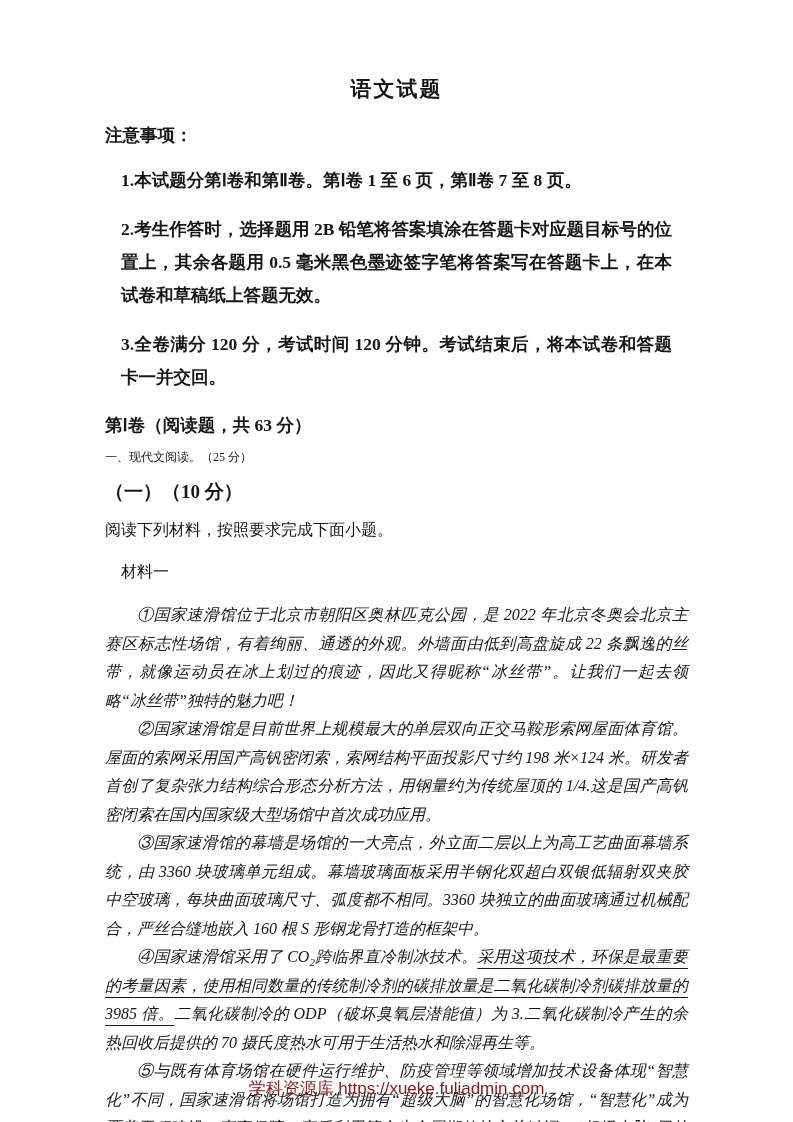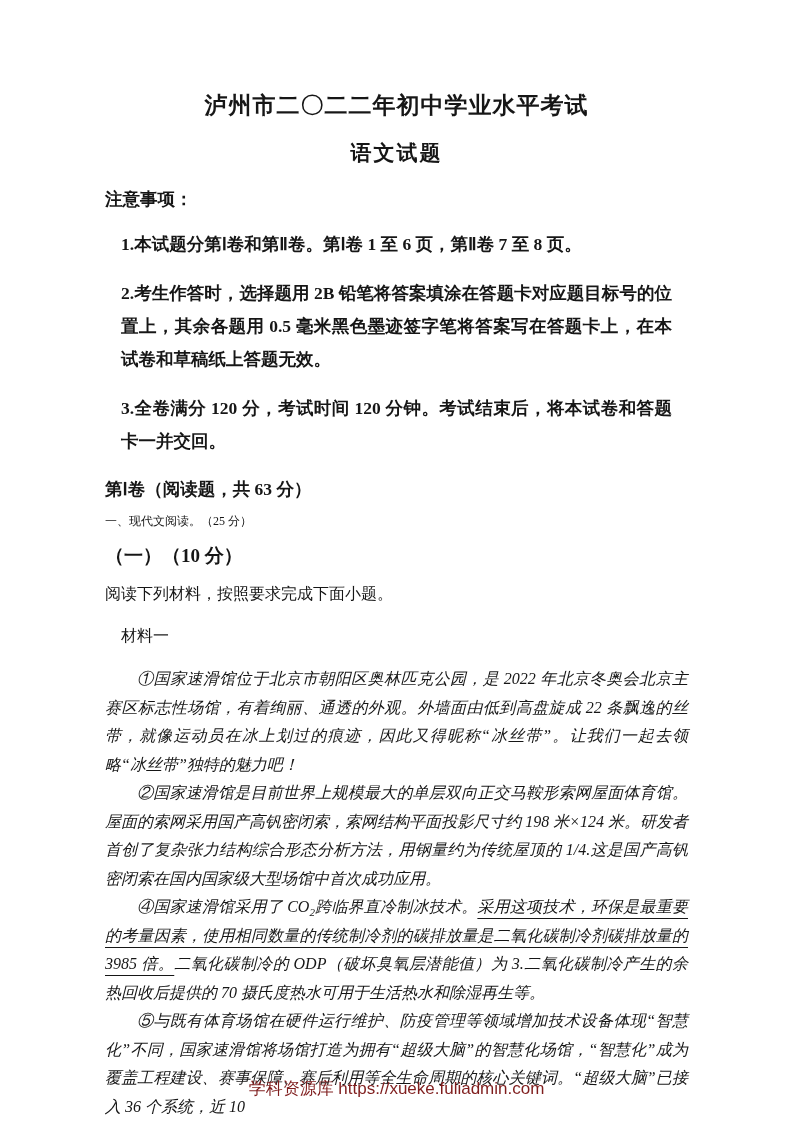--- a/index.html
+++ b/index.html
@@ -108,21 +108,20 @@
     color: #7f1d1d;
     text-decoration: none;
     cursor: pointer;
   }
 </style>
 </head>
 <body>
 
 <div class="page">
 
-  <h1 class="exam-title">泸州市二〇二二年初中学业水平考试</h1>
 
   <h2 class="subject-title">语文试题</h2>
 
   <div>
     <p class="notice-head">注意事项：</p>
     <p class="notice-item">1.本试题分第Ⅰ卷和第Ⅱ卷。第Ⅰ卷 1 至 6 页，第Ⅱ卷 7 至 8 页。</p>
     <p class="notice-item">2.考生作答时，选择题用 2B 铅笔将答案填涂在答题卡对应题目标号的位置上，其余各题用 0.5 毫米黑色墨迹签字笔将答案写在答题卡上，在本试卷和草稿纸上答题无效。</p>
     <p class="notice-item">3.全卷满分 120 分，考试时间 120 分钟。考试结束后，将本试卷和答题卡一并交回。</p>
   </div>
 
@@ -132,20 +131,21 @@
 
   <p class="sub-heading">（一）（10 分）</p>
 
   <p class="instruction">阅读下列材料，按照要求完成下面小题。</p>
 
   <p class="material-label">材料一</p>
 
   <div>
     <p class="kai">①国家速滑馆位于北京市朝阳区奥林匹克公园，是 2022 年北京冬奥会北京主赛区标志性场馆，有着绚丽、通透的外观。外墙面由低到高盘旋成 22 条飘逸的丝带，就像运动员在冰上划过的痕迹，因此又得昵称“冰丝带”。让我们一起去领略“冰丝带”独特的魅力吧！</p>
     <p class="kai">②国家速滑馆是目前世界上规模最大的单层双向正交马鞍形索网屋面体育馆。屋面的索网采用国产高钒密闭索，索网结构平面投影尺寸约 198 米×124 米。研发者首创了复杂张力结构综合形态分析方法，用钢量约为传统屋顶的 1/4.这是国产高钒密闭索在国内国家级大型场馆中首次成功应用。</p>
+    <p class="kai">③国家速滑馆的幕墙是场馆的一大亮点，外立面二层以上为高工艺曲面幕墙系统，由 3360 块玻璃单元组成。幕墙玻璃面板采用半钢化双超白双银低辐射双夹胶中空玻璃，每块曲面玻璃尺寸、弧度都不相同。3360 块独立的曲面玻璃通过机械配合，严丝合缝地嵌入 160 根 S 形钢龙骨打造的框架中。</p>
     <p class="kai"><span>④国家速滑馆采用了 CO</span><sub>2</sub><span>跨临界直冷制冰技术。</span><span class="underlined">采用这项技术，环保是最重要的考量因素，使用相同数量的传统制冷剂的碳排放量是二氧化碳制冷剂碳排放量的 3985 倍。</span><span>二氧化碳制冷的 ODP（破坏臭氧层潜能值）为 3.二氧化碳制冷产生的余热回收后提供的 70 摄氏度热水可用于生活热水和除湿再生等。</span></p>
     <p class="kai">⑤与既有体育场馆在硬件运行维护、防疫管理等领域增加技术设备体现“智慧化”不同，国家速滑馆将场馆打造为拥有“超级大脑”的智慧化场馆，“智慧化”成为覆盖工程建设、赛事保障、赛后利用等全生命周期的核心关键词。“超级大脑”已接入 36 个系统，近 10</p>
   </div>
 
   <div class="page-footer">
     <a>学科资源库 https://xueke.fuliadmin.com</a>
   </div>
 
 </div>
 

